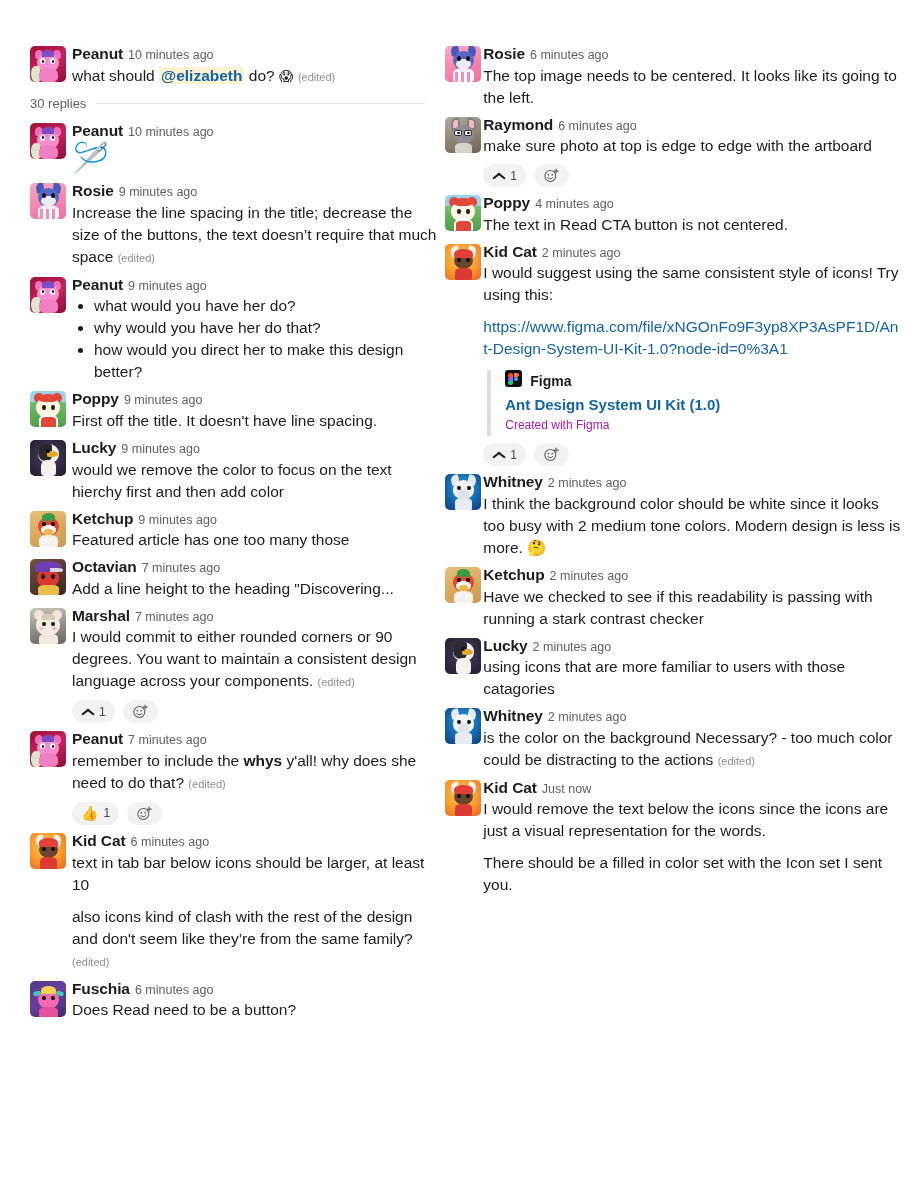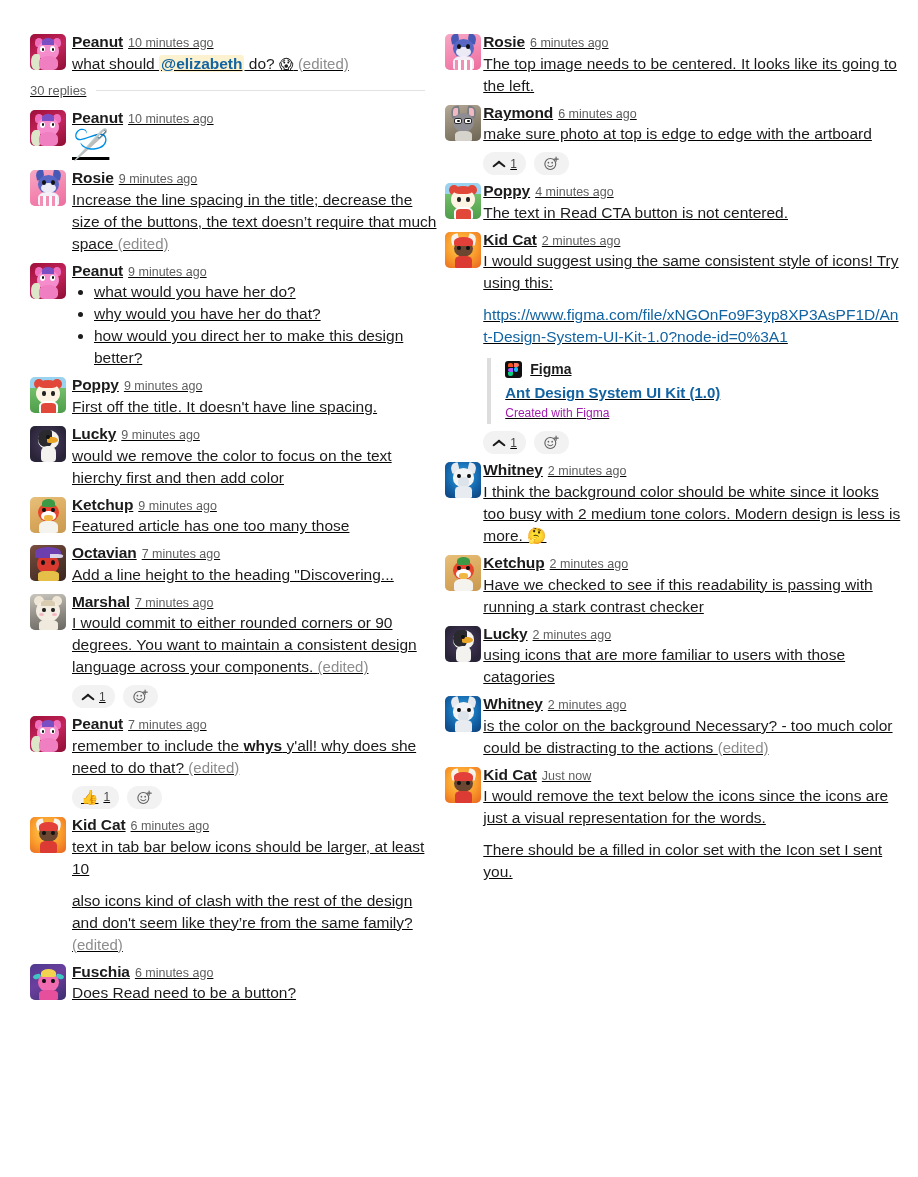--- a/index.html
+++ b/index.html
@@ -12,22 +12,21 @@
   }
   .page {
     position: relative;
     width: 918px; height: 1177px;
     background: #fff;
     overflow: hidden;
   }
   .columns {
     display: flex;
     gap: 8px;
-    padding-top: 32px;
-    text-decoration: underline;
+    padding-top: 44px;
   }
   .col { width: 459px; padding: 0 16px 0 72px; }
   .col.right { padding: 0 16px 0 20px; }
 
   
   .msg { position: relative; margin-bottom: 6px; }
   .avatar {
     position: absolute;
     left: -42px; top: 2px;
     width: 36px; height: 36px;
@@ -41,21 +40,21 @@
     font-weight: bold; font-size: 15.5px; color: #1d1c1d;
     letter-spacing: -0.1px;
   }
   .ts { font-size: 12.5px; color: #616061; margin-left: 5px; }
   .body {
     font-size: 15.5px; color: #1d1c1d; line-height: 22px;
     word-wrap: break-word;
   }
   .body p { margin: 0 0 10px 0; }
   .body p:last-child { margin-bottom: 0; }
-  .edited { color: #8d8d8e; font-size: 15px; }
+  .edited { color: #8d8d8e; font-size: 11px; }
   .mention {
     background: #fdf2d0; color: #1264a3; border-radius: 3px;
     padding: 0 2px; font-weight: bold;
   }
   .b { font-weight: bold; }
   .link { color: #1264a3; text-decoration: none; word-break: break-all; }
   ul.bullets { margin: 0; padding-left: 22px; }
   ul.bullets li { margin: 0 0 0 0; line-height: 22px; }
 
   
@@ -87,21 +86,21 @@
   .chev::before { left: 0; transform: rotate(-38deg); }
   .chev::after { left: 4.5px; transform: rotate(38deg); }
   .smileyplus { width: 17px; height: 17px; }
 
   
   .attach {
     border-left: 4px solid #dddddd;
     padding-left: 14px;
     margin: 8px 0 0 4px;
   }
-  .attach-head { display: flex; align-items: center; gap: 8px; margin-bottom: 2px; }
+  .attach-head { display: flex; gap: 8px; margin-bottom: 2px; }
   .figma-icon {
     width: 17px; height: 17px; border-radius: 3px; background: #0f0f0f;
     position: relative; overflow: hidden; flex: 0 0 auto;
   }
   .figma-icon i { position: absolute; display: block; }
   .fi1 { left: 3px; top: 2.5px; width: 5px; height: 4px; background: #f24e1e; border-radius: 2px 2px 0 0;}
   .fi2 { left: 8.5px; top: 2.5px; width: 5px; height: 4px; background: #ff7262; border-radius: 0 2px 2px 0;}
   .fi3 { left: 3px; top: 6.8px; width: 5px; height: 4px; background: #a259ff; border-radius: 2px 0 0 2px;}
   .fi4 { left: 8.5px; top: 6.5px; width: 4.6px; height: 4.6px; background: #1abcfe; border-radius: 50%;}
   .fi5 { left: 3px; top: 11px; width: 5px; height: 4px; background: #0acf83; border-radius: 0 0 2px 2px;}

